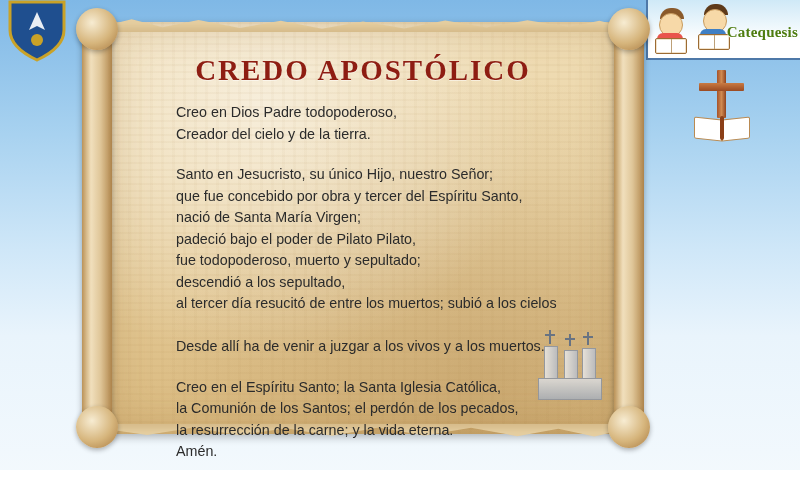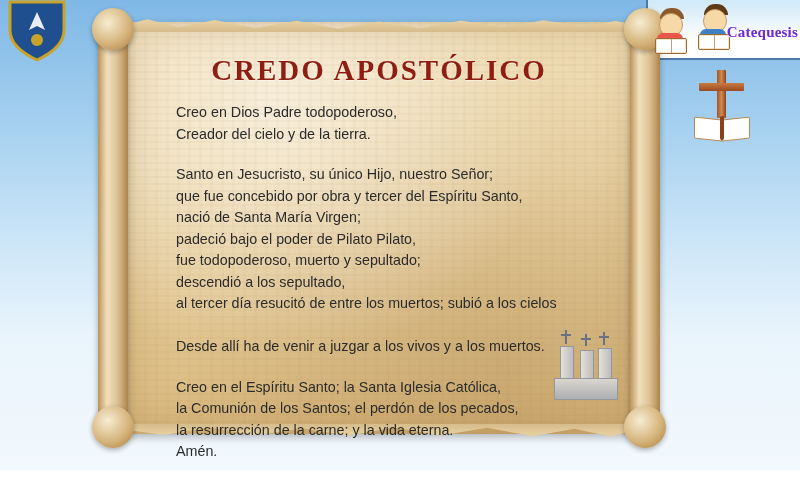--- a/index.html
+++ b/index.html
@@ -61,21 +61,21 @@
     inset: 0;
     background: linear-gradient(to bottom, #cfe9f7, #ffffff 70%);
   }
   .kids-card .word {
     position: absolute;
     right: 2px;
     top: 24px;
     font-family: "Liberation Serif", serif;
     font-size: 15px;
     font-weight: bold;
-    color: #6d28d9;
+    color: #4d7c0f;
     letter-spacing: 0.2px;
     text-shadow: 0 1px 0 #ffffff;
     z-index: 5;
   }
   .kid {
     position: absolute;
     z-index: 3;
   }
   .kid .head {
     position: absolute;
@@ -151,21 +151,21 @@
     position: absolute;
     left: 26px; top: 2px;
     width: 4px; height: 24px;
     background: #8b3f18;
     border-radius: 2px;
   }
 
   
   .scroll {
     position: absolute;
-    left: 96px;
+    left: 80px;
     top: 14px;
     width: 566px;
     height: 432px;
   }
   .parchment {
     position: absolute;
     left: 26px;
     top: 8px;
     right: 26px;
     bottom: 12px;
@@ -260,21 +260,21 @@
     left: 80px;
     right: 40px;
     top: 88px;
     font-family: "Liberation Sans", sans-serif;
     font-size: 14.3px;
     line-height: 21.5px;
     color: #2b2b2b;
   }
   .stanza { margin: 0 0 19px 0; }
   .stanza:last-child { margin-bottom: 0; }
-  .line { white-space: pre; }
+  .line { white-space: pre; margin-left: 16px; }
 
   
   .church {
     position: absolute;
     right: 44px;
     bottom: 46px;
     width: 66px;
     height: 70px;
     opacity: 0.88;
   }

